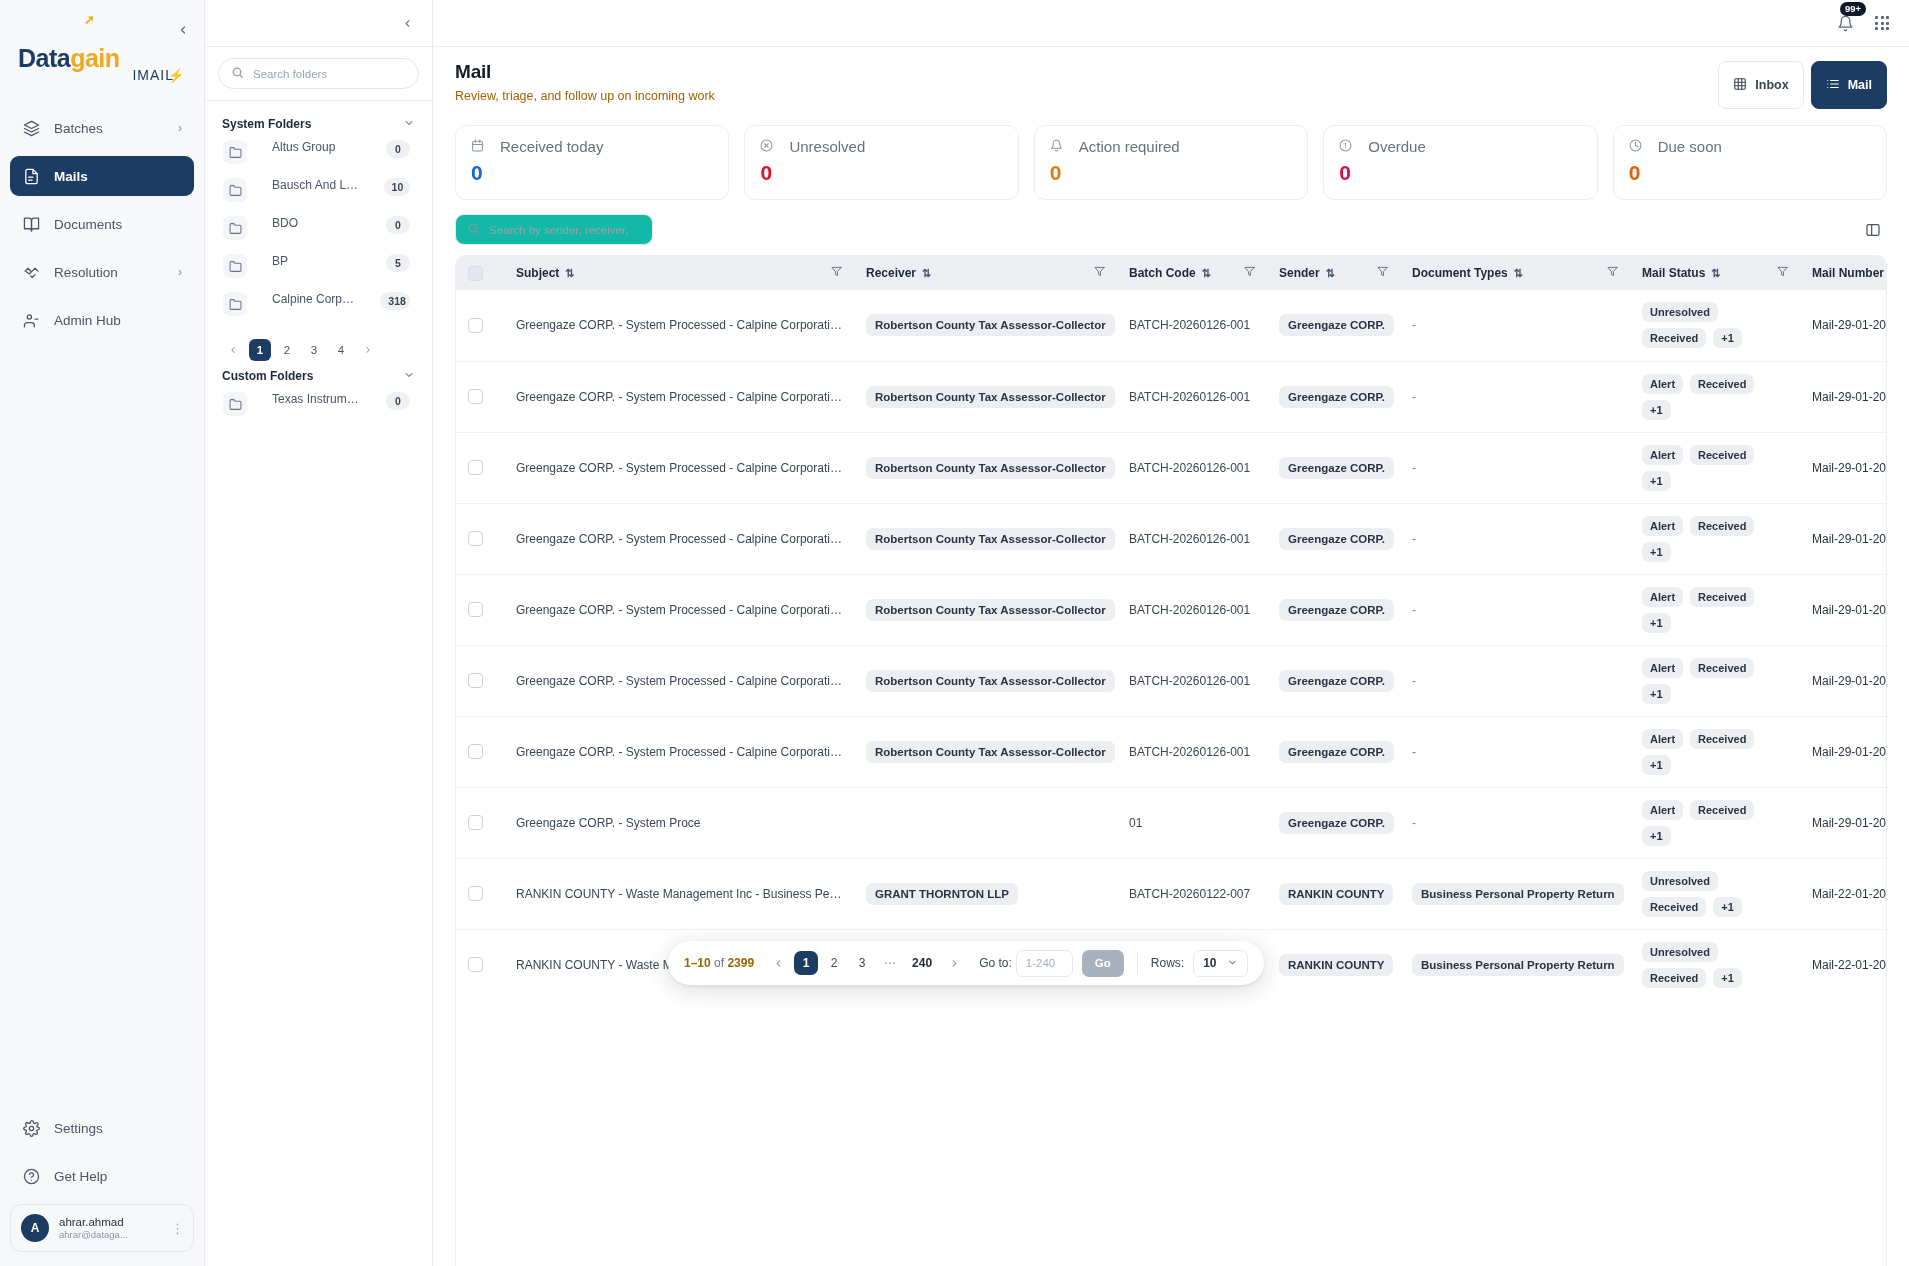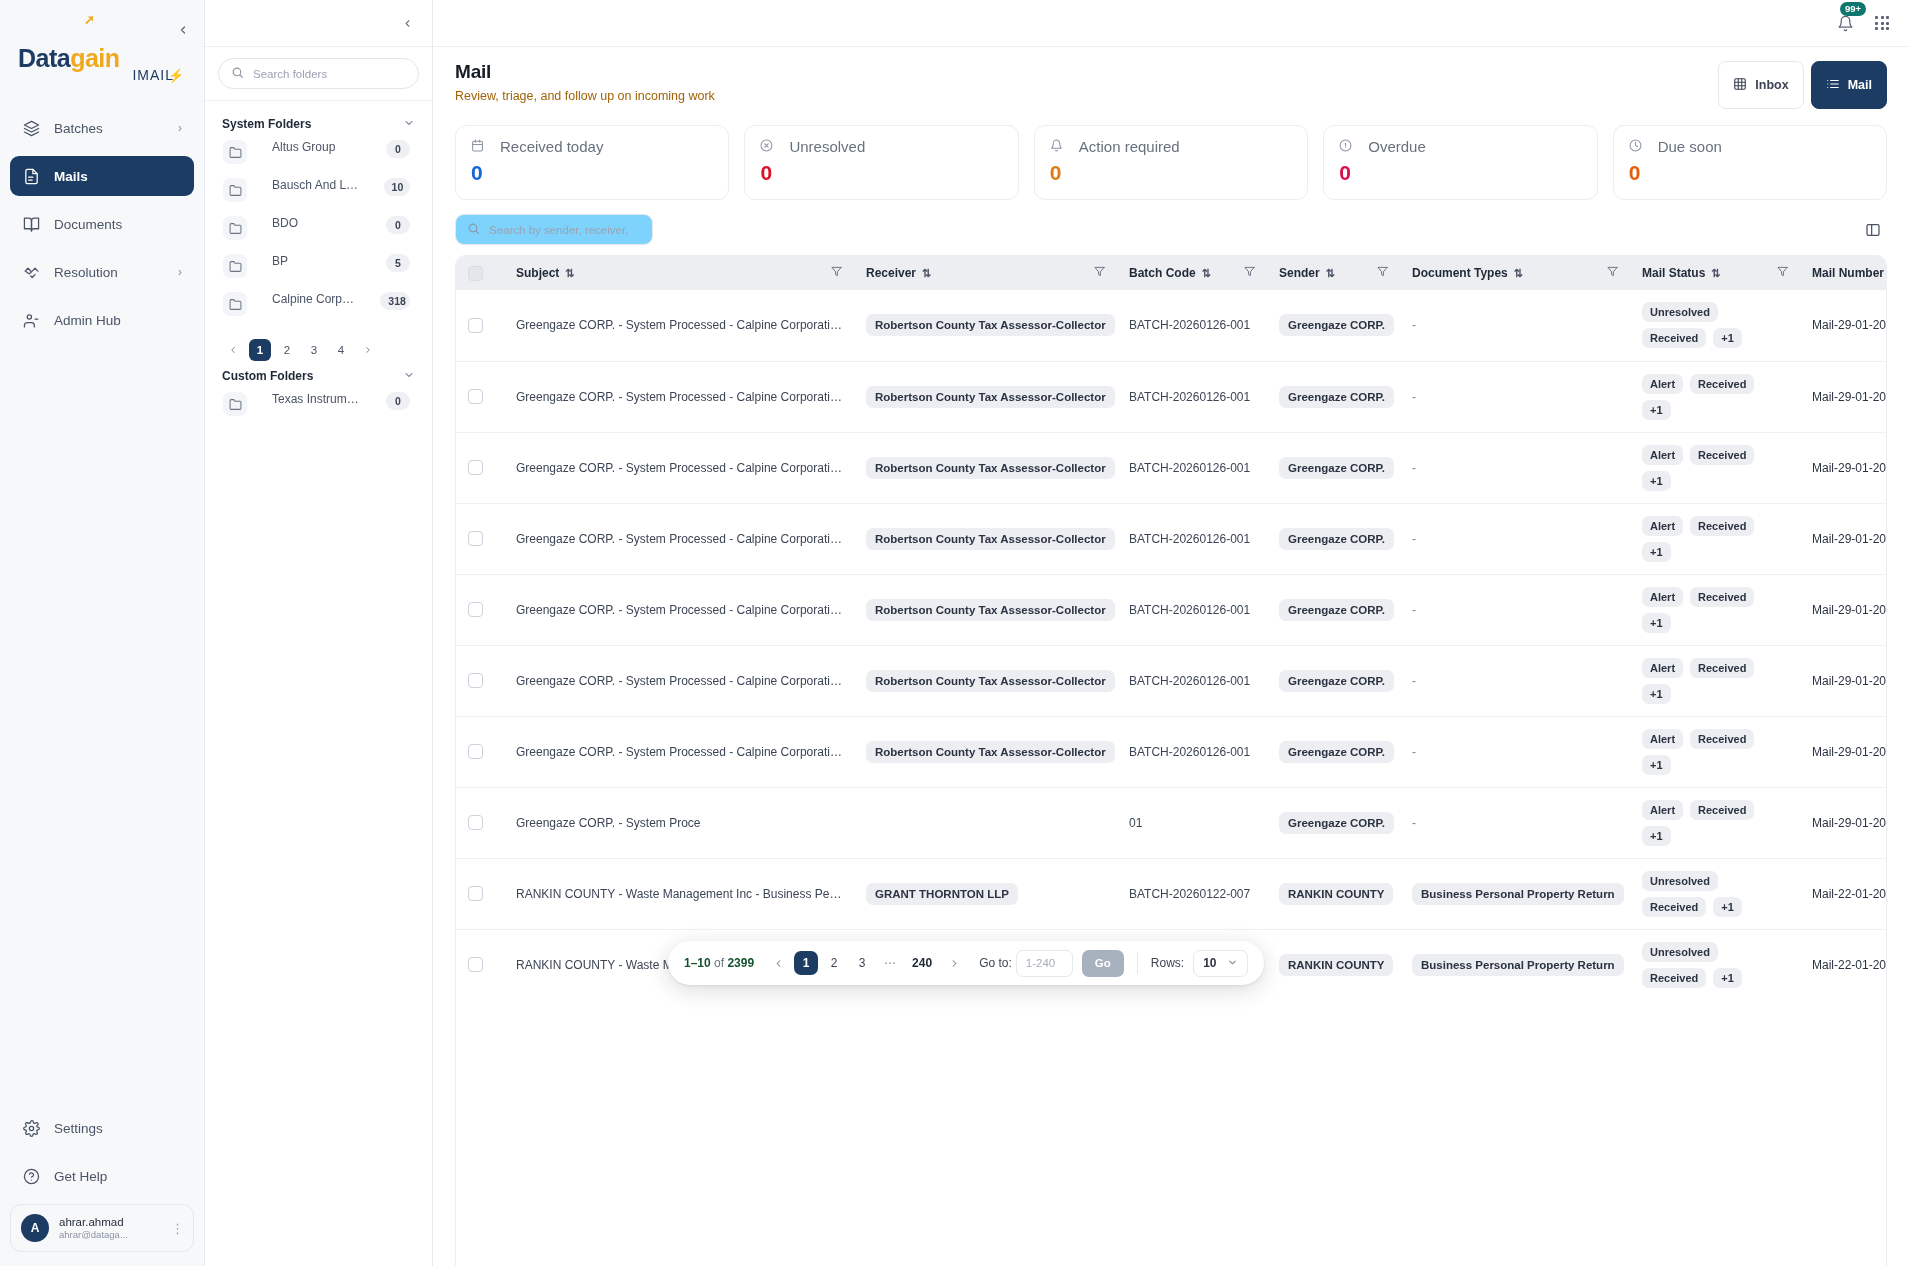--- a/index.html
+++ b/index.html
@@ -111,21 +111,21 @@
   .main { flex: 1 1 auto; height: 1266px; display: flex; flex-direction: column;
           background: #ffffff; min-width: 0; }
   .topbar {
     height: 47px; border-bottom: 1px solid #eceef2; background: #fff;
     display: flex; align-items: center; justify-content: flex-end; gap: 18px;
     padding: 0 20px 0 0; position: relative;
   }
   .bell-wrap { position: relative; width: 24px; height: 24px; display: flex;
                align-items: center; justify-content: center; cursor: pointer; }
   .badge {
-    position: absolute; top: -9px; left: 7px; background: #0f766e; color: #fff;
+    position: absolute; top: -9px; left: 7px; background: #0f172a; color: #fff;
     font-size: 9.5px; font-weight: 700; border-radius: 9px; padding: 2px 5px; line-height: 1.1;
   }
   .grid-ico { display: grid; grid-template-columns: repeat(3, 3px); gap: 2.5px; cursor: pointer; }
   .grid-ico i { width: 3px; height: 3px; background: #5b6577; border-radius: 1px; display: block; }
 
   .page-head { padding: 14px 22px 10px 22px; display: flex; align-items: flex-start;
                justify-content: space-between; }
   .page-title { font-size: 19px; font-weight: 700; color: #161c26; letter-spacing: -0.2px; }
   .page-sub { font-size: 12.5px; color: #a16207; margin-top: 6px; }
   .view-toggle { display: flex; align-items: center; gap: 7px; }
@@ -141,21 +141,21 @@
     flex: 1 1 0; border: 1px solid #eceef2; border-radius: 11px; background: #fff;
     padding: 12px 15px 14px 15px; min-width: 0;
   }
   .kpi-label { display: flex; align-items: center; gap: 16px; font-size: 15px; color: #68727f; }
   .kpi-val { font-size: 21px; font-weight: 700; margin-top: 6px; }
 
   .search-row { display: flex; align-items: center; justify-content: space-between;
                 padding: 14px 22px 10px 22px; }
   .mail-search {
     display: flex; align-items: center; gap: 9px; width: 198px; height: 31px;
-    border: 1px solid #e4e7ec; border-radius: 9px; padding: 0 11px; background: #7dd3fc;
+    border: 1px solid #e4e7ec; border-radius: 9px; padding: 0 11px; background: #14b8a6;
   }
   .mail-search input {
     border: none; outline: none; font-size: 11.5px; color: #3c4555; background: transparent;
     width: 100%; font-family: "Liberation Sans", sans-serif;
   }
   .mail-search input::placeholder { color: #9aa2b1; }
   .panel-btn { width: 28px; height: 28px; border-radius: 7px; display: flex;
                align-items: center; justify-content: center; cursor: pointer; color: #4a5467; }
 
   
@@ -194,21 +194,21 @@
   .dash { color: #7b8494; }
 
   
   .pager-float {
     position: absolute; left: 668px; top: 941px; z-index: 40;
     background: #ffffff; border-radius: 26px; height: 44px;
     box-shadow: 0 5px 22px rgba(22,28,38,0.16), 0 1px 3px rgba(22,28,38,0.08);
     display: flex; align-items: center; gap: 0; padding: 0 16px;
   }
   .pg-count { font-size: 12px; color: #68727f; margin-right: 12px; white-space: nowrap; }
-  .pg-count b { color: #14532d; font-weight: 700; }
+  .pg-count b { color: #a16207; font-weight: 700; }
   .pg-btns { display: flex; align-items: center; gap: 4px; }
   .pg {
     min-width: 24px; height: 24px; border-radius: 7px; font-size: 12px; color: #3c4555;
     display: flex; align-items: center; justify-content: center; cursor: pointer; padding: 0 6px;
   }
   .pg.active { background: #1d3c63; color: #fff; font-weight: 700; }
   .pg.arrow { color: #7b8494; }
   .pg.dots { color: #7b8494; cursor: default; }
   .goto-lbl { font-size: 12px; color: #3c4555; margin: 0 4px 0 13px; white-space: nowrap; }
   .goto-inp {

